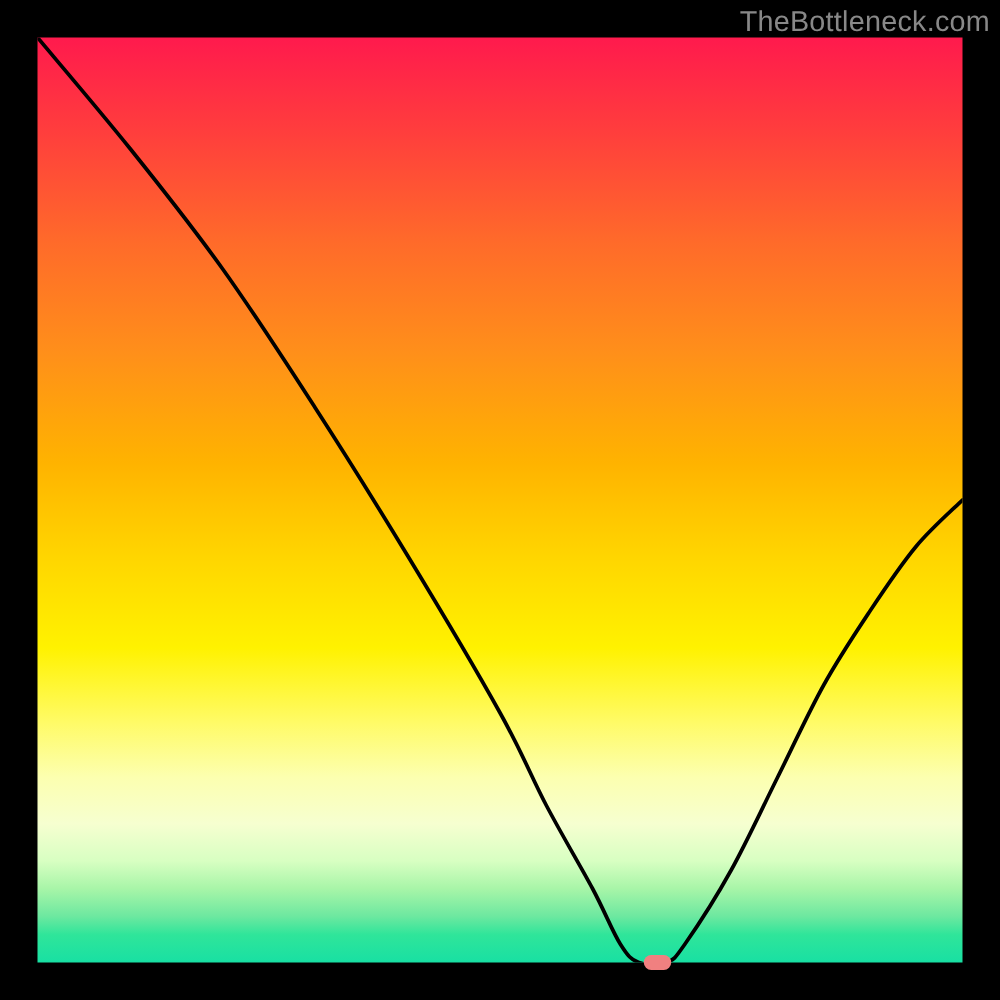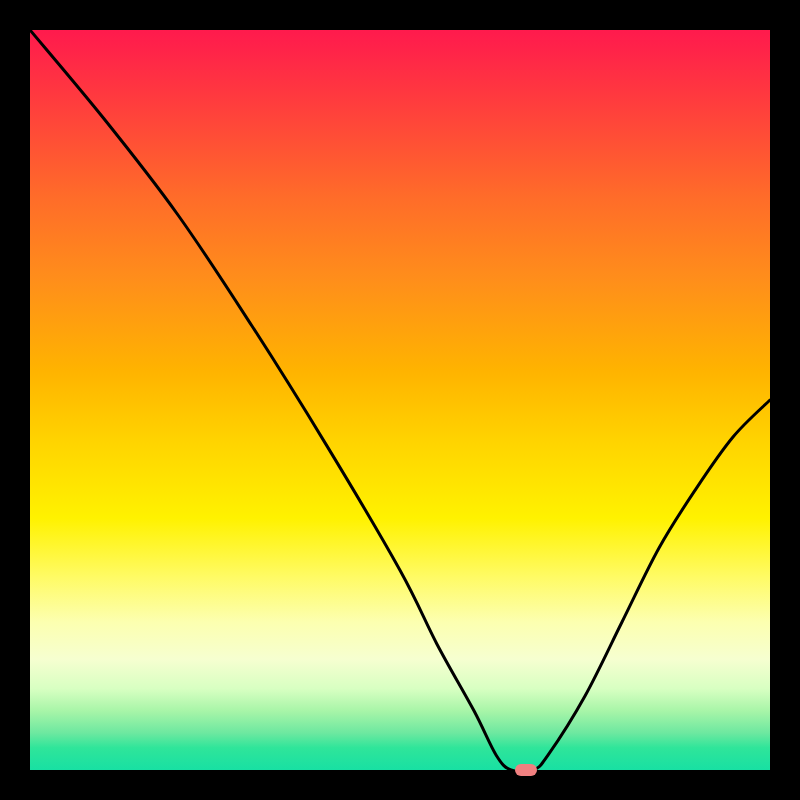--- a/index.html
+++ b/index.html
@@ -72,19 +72,20 @@
     font-family: Arial, Helvetica, sans-serif;
     font-size: 23px;
     letter-spacing: 0.2px;
     user-select: none;
   }
 </style>
 </head>
 <body>
 
 <div class="frame">
+  <div class="watermark">TheBottleneck.com</div>
   <div class="plot">
     <svg class="curve" viewBox="0 0 740 740" preserveAspectRatio="none">
       <path id="curve-path" d="M 0.0 0.0 C 12.3 14.8, 49.3 58.0, 74.0 88.8 C 98.7 119.6, 123.3 150.5, 148.0 185.0 C 172.7 219.5, 197.3 257.8, 222.0 296.0 C 246.7 334.2, 271.3 373.7, 296.0 414.4 C 320.7 455.1, 351.5 506.9, 370.0 540.2 C 388.5 573.5, 394.7 590.8, 407.0 614.2 C 419.3 637.6, 434.1 662.3, 444.0 680.8 C 453.9 699.3, 460.0 715.3, 466.2 725.2 C 472.4 735.1, 474.8 737.5, 481.0 740.0 C 487.2 742.5, 497.0 742.5, 503.2 740.0 C 509.4 737.5, 509.4 737.5, 518.0 725.2 C 526.6 712.9, 542.7 688.2, 555.0 666.0 C 567.3 643.8, 579.7 616.7, 592.0 592.0 C 604.3 567.3, 616.7 540.2, 629.0 518.0 C 641.3 495.8, 653.7 477.3, 666.0 458.8 C 678.3 440.3, 690.7 421.8, 703.0 407.0 C 715.3 392.2, 733.8 376.2, 740.0 370.0"></path>
     </svg>
     <div id="marker" class="marker" style="left: 495.8px; top: 740px;"></div>
   </div>
 </div>
 
 </body></html>

